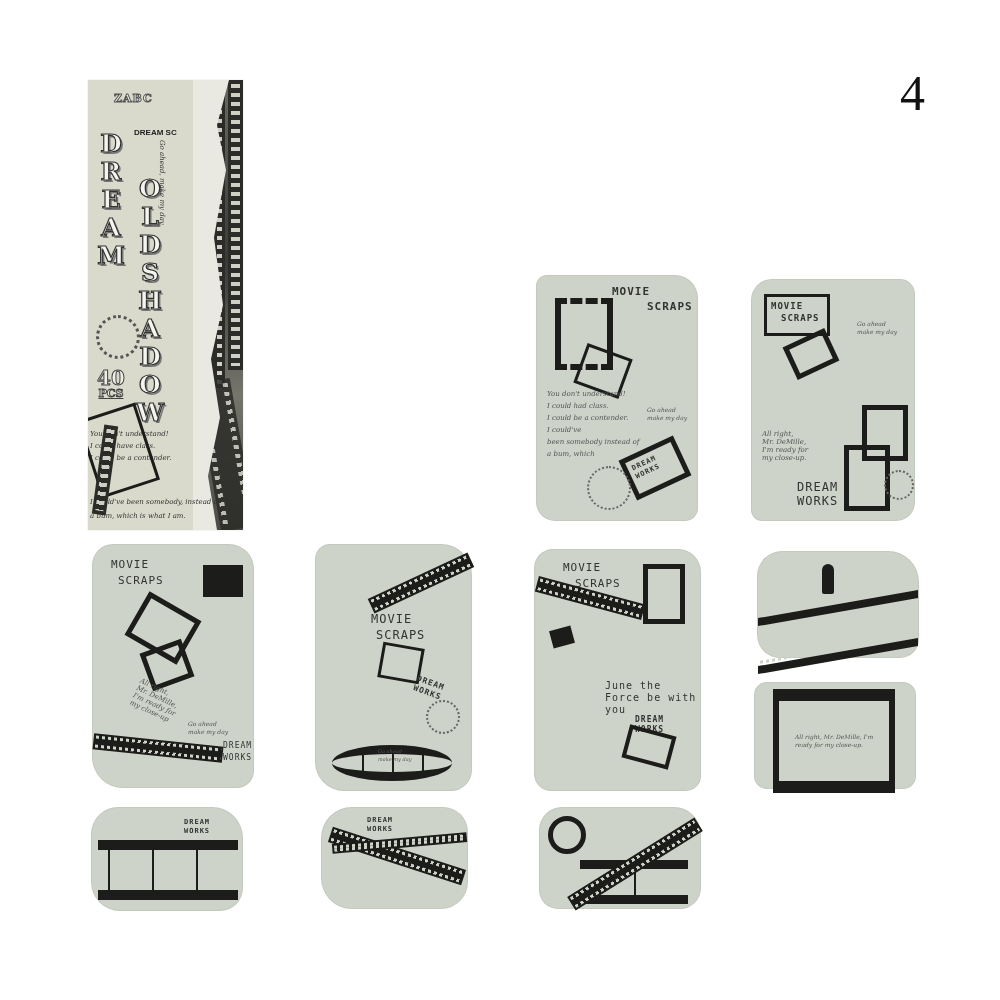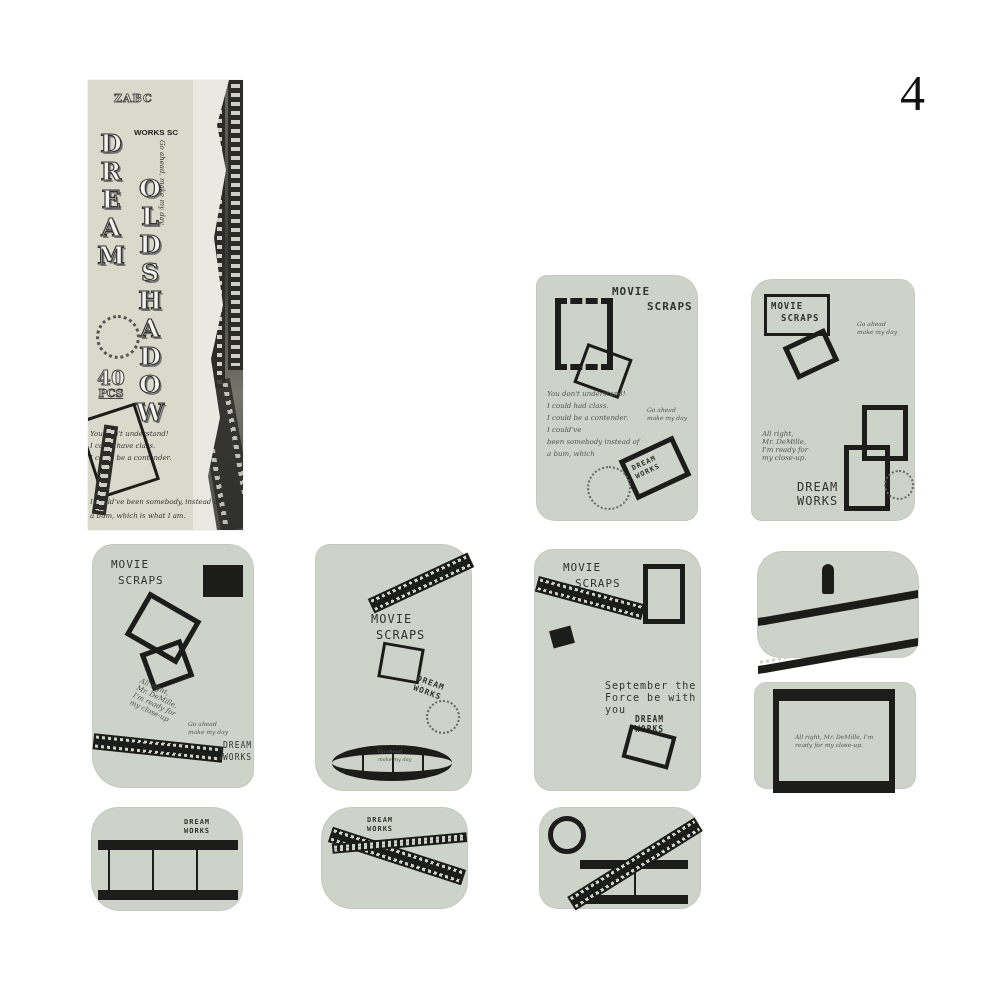--- a/index.html
+++ b/index.html
@@ -45,21 +45,21 @@
 <div class="abs page-number">4</div>
 
 <div class="abs package">
   <div class="pkg-left"></div>
   <div class="pkg-photo"></div>
   <div class="filmv" style="left:115px;top:8px;width:22px;height:300px;"></div>
   <div class="filmv" style="left:140px;top:0;width:15px;height:290px;"></div>
   <div class="filmv" style="left:120px;top:300px;width:35px;height:150px;transform:rotate(-10deg);opacity:.85"></div>
   <div class="pkg-tear"></div>
   <div class="pkg-brand">ZABC</div>
-  <div class="pkg-movie">WORKS SC</div>
+  <div class="pkg-movie">DREAM SC</div>
   <div class="pkg-title-a">D
 R
 E
 A
 M</div>
   <div class="pkg-title-b">O
 L
 D
 S
 H
@@ -150,21 +150,21 @@
   <div class="hand" style="left:62px;top:202px;font-size:5px;">Go ahead
 make my day</div>
 </div>
 
 <div class="sticker" style="left:535px;top:550px;width:165px;height:240px;border-radius:18px 22px 14px 16px;">
   <div class="lbl" style="left:28px;top:12px;font-weight:normal;">MOVIE</div>
   <div class="lbl" style="left:40px;top:28px;font-weight:normal;">SCRAPS</div>
   <div class="frame" style="left:108px;top:14px;width:32px;height:50px;border-width:5px;"></div>
   <div class="film-h" style="left:0;top:40px;width:110px;transform:rotate(15deg);"></div>
   <div class="clap" style="left:16px;top:78px;width:22px;height:18px;transform:rotate(-15deg);"></div>
-  <div class="lbl" style="left:70px;top:130px;font-size:10px;font-weight:normal;line-height:12px;">September the
+  <div class="lbl" style="left:70px;top:130px;font-size:10px;font-weight:normal;line-height:12px;">June the
 Force
 be with you</div>
   <div class="lbl" style="left:100px;top:165px;font-size:8px;line-height:10px;width:40px;">DREAM WORKS</div>
   <div class="frame" style="left:90px;top:180px;width:40px;height:26px;transform:rotate(15deg);border-width:4px;"></div>
 </div>
 
 <div class="sticker" style="left:758px;top:552px;width:160px;height:105px;border-radius:24px 30px 18px 22px;">
   <div class="clap" style="left:64px;top:12px;width:12px;height:30px;border-radius:6px 6px 2px 2px;"></div>
   <div class="film-h" style="left:0;top:52px;width:160px;height:40px;background:transparent;border-top:8px solid #1c1c1a;border-bottom:8px solid #1c1c1a;transform:skewY(-10deg);"></div>
 </div>

